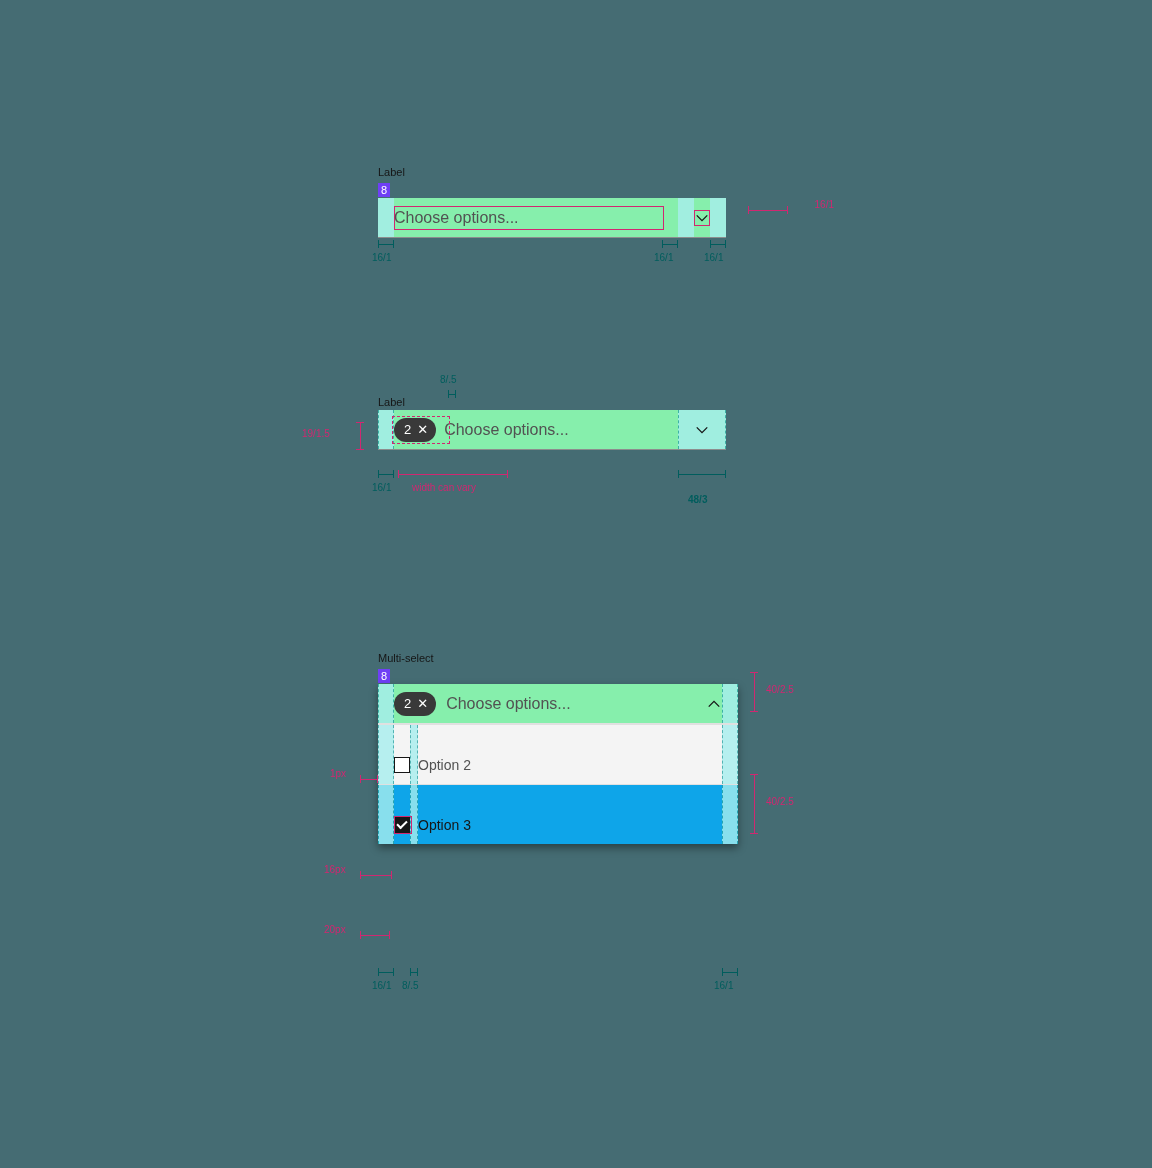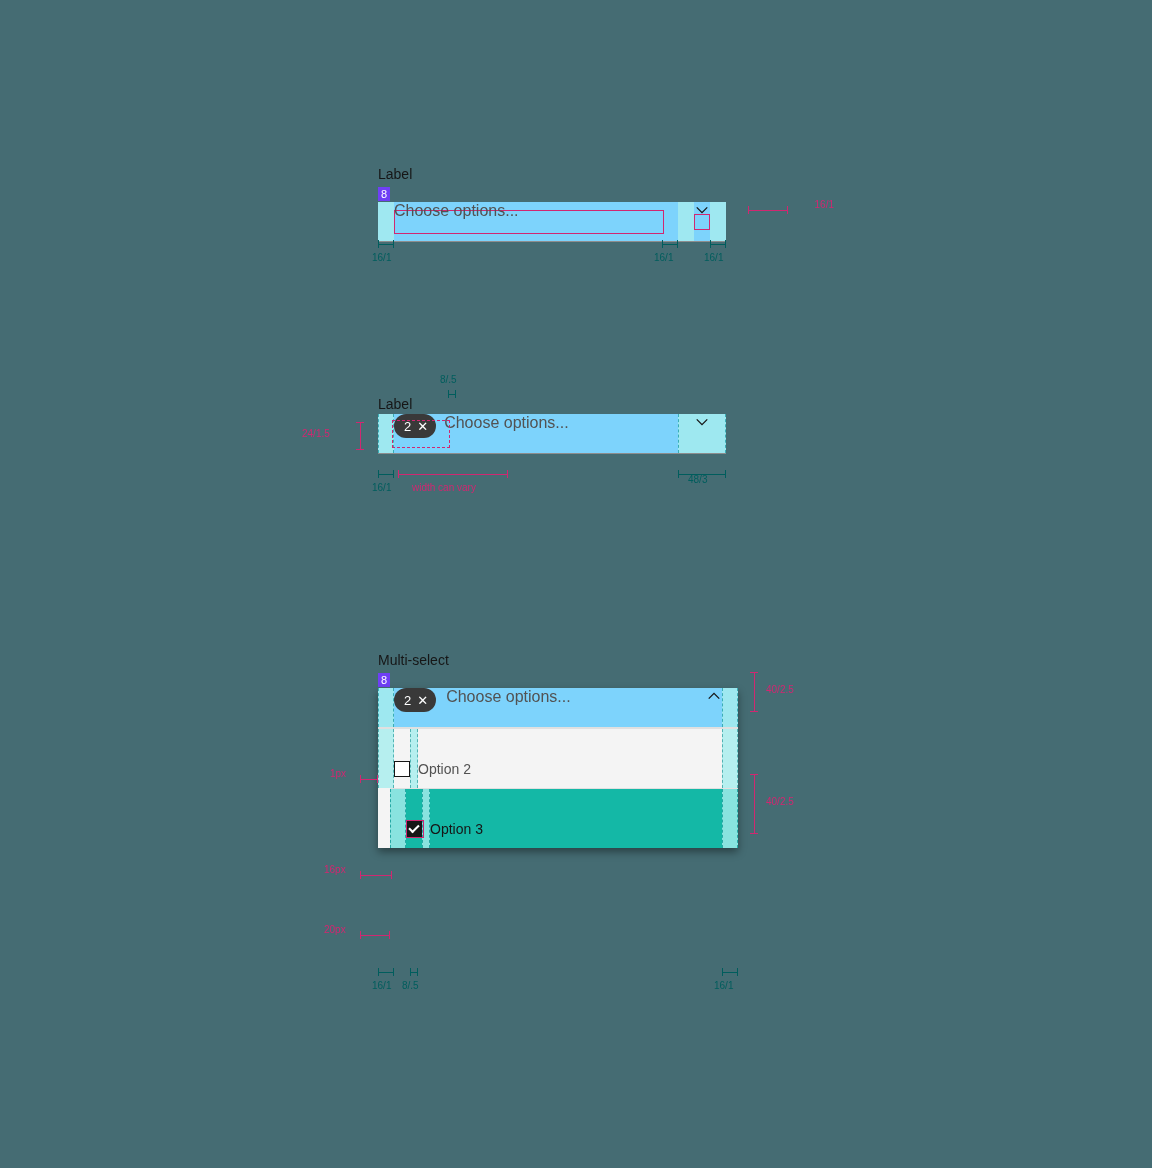--- a/index.html
+++ b/index.html
@@ -7,36 +7,37 @@
     width: 1152px;
     height: 1168px;
     background: #456c73;
     font-family: "Helvetica Neue", Arial, sans-serif;
     position: relative;
   }
   .spec-group { position: absolute; }
 
   
   .lbl {
-    font-size: 14px;
+    font-size: 11px;
     color: #161616;
     margin-bottom: 2px;
   }
   .badge8 {
     display: inline-block;
     background: #6f3ff5;
     color: #fff;
     font-size: 11px;
     line-height: 14px;
     padding: 0 3px;
   }
   .field {
     position: relative;
-    background: #7dd3fc;
+    background: #86efac;
     display: flex;
+    align-items: center;
     border-bottom: 1px solid #8d8d8d;
   }
   .tint {
     position: absolute;
     top: 0; bottom: 0;
     background: #a7eeee;
     opacity: .8;
   }
   .tint.dashed { border-left:1px dashed #2aa4a4; border-right:1px dashed #2aa4a4; }
   .placeholder {
@@ -74,21 +75,21 @@
     font-size: 13px;
   }
   .pill .x { font-size: 13px; line-height:1; }
 
   
   .cb { width:16px; height:16px; border:1.5px solid #161616; display:flex; align-items:center; justify-content:center; background:#fff;}
   .cb.checked { background:#161616; }
   .cb .tick { width:10px; height:6px; border-left:2px solid #fff; border-bottom:2px solid #fff; transform: rotate(-45deg) translate(1px,-1px); }
 
   .option-row { height:40px; display:flex; align-items:center; gap:8px; padding:0 40px 0 16px; border-top:1px solid #e0e0e0; position:relative;}
-  .option-row.sel { background:#14b8a6;margin-left:12px; }
+  .option-row.sel { background:#0ea5e9; }
   .option-text { font-size:14px; color:#525252; }
   .option-row.sel .option-text { color:#161616; }
 
   .menu { background:#f4f4f4; box-shadow: 0 4px 8px rgba(0,0,0,.4); position:relative; }
 </style>
 </head>
 <body>
 
 <div class="spec-group" style="left:378px; top:166px; width:368px;">
   <div class="lbl">Label</div>
@@ -143,30 +144,30 @@
     <span class="chev" style="position:absolute; right:16px;">
       <svg width="14" height="14" viewBox="0 0 16 16">
           <path d="M2 5 l6 6 l6 -6" fill="none" stroke="#161616" stroke-width="1.5"></path>
         </svg>
     </span>
 
     <span class="redbox" style="left:14px; top:6px; width:58px; height:28px; border-style:dashed;"></span>
   </div>
 
   <div class="vmeasure" style="left:-22px; top:26px; height:28px;"></div>
-  <span class="anno red" style="position:absolute; left:-76px; top:32px;">24/1.5</span>
+  <span class="anno red" style="position:absolute; left:-76px; top:32px;">19/1.5</span>
 
   <div class="hmeasure" style="left:0; top:74px; width:16px;"></div>
   <span class="anno teal" style="position:absolute; left:-6px; top:86px;">16/1</span>
 
   <div class="hmeasure red" style="left:20px; top:74px; width:110px;"></div>
   <span class="anno red" style="position:absolute; left:34px; top:86px;">width can vary</span>
 
   <div class="hmeasure" style="left:300px; top:74px; width:48px;"></div>
-  <span class="anno teal" style="position:absolute; left:310px; top:78px;">48/3</span>
+  <span class="anno teal" style="position:absolute; left:310px; top:98px;font-weight:bold;">48/3</span>
 </div>
 
 <div class="spec-group" style="left:378px; top:652px; width:388px;">
   <div class="lbl">Multi-select</div>
   <span class="badge8">8</span>
 
   <div class="menu" style="width:360px;">
 
     <div class="field" style="height:40px; border-bottom:1px solid #e0e0e0;">
       <span class="tint dashed" style="left:0; width:16px;"></span>

